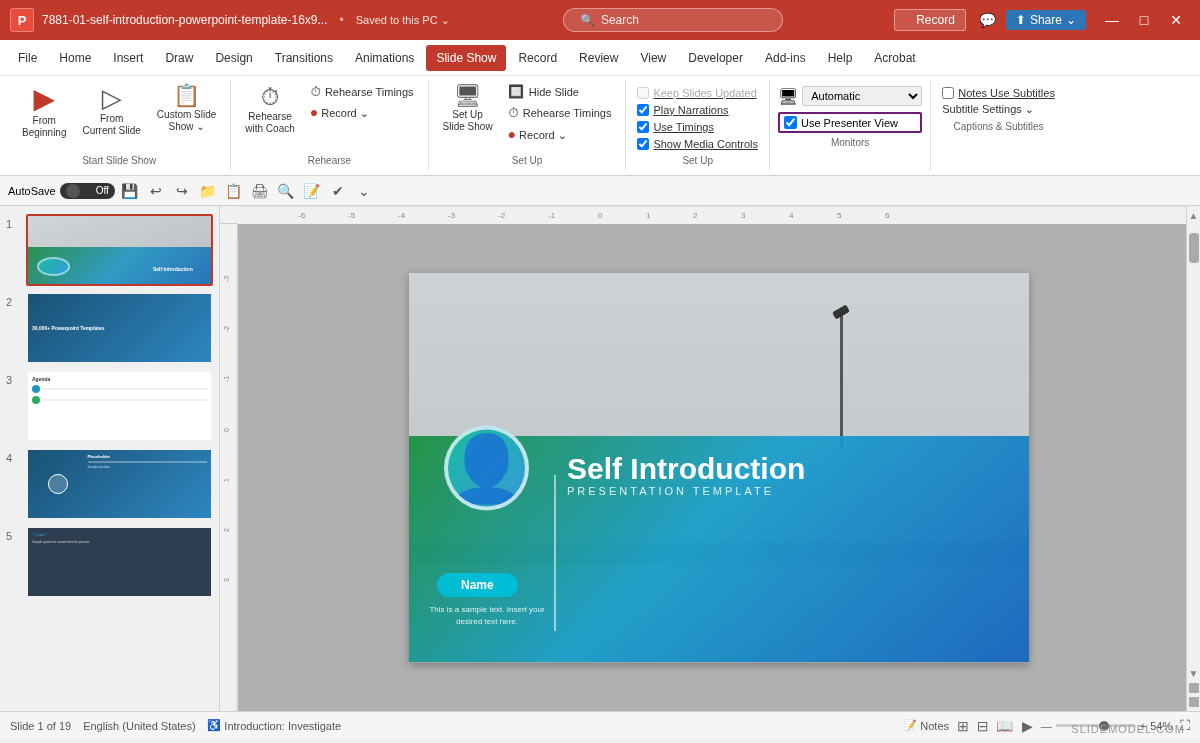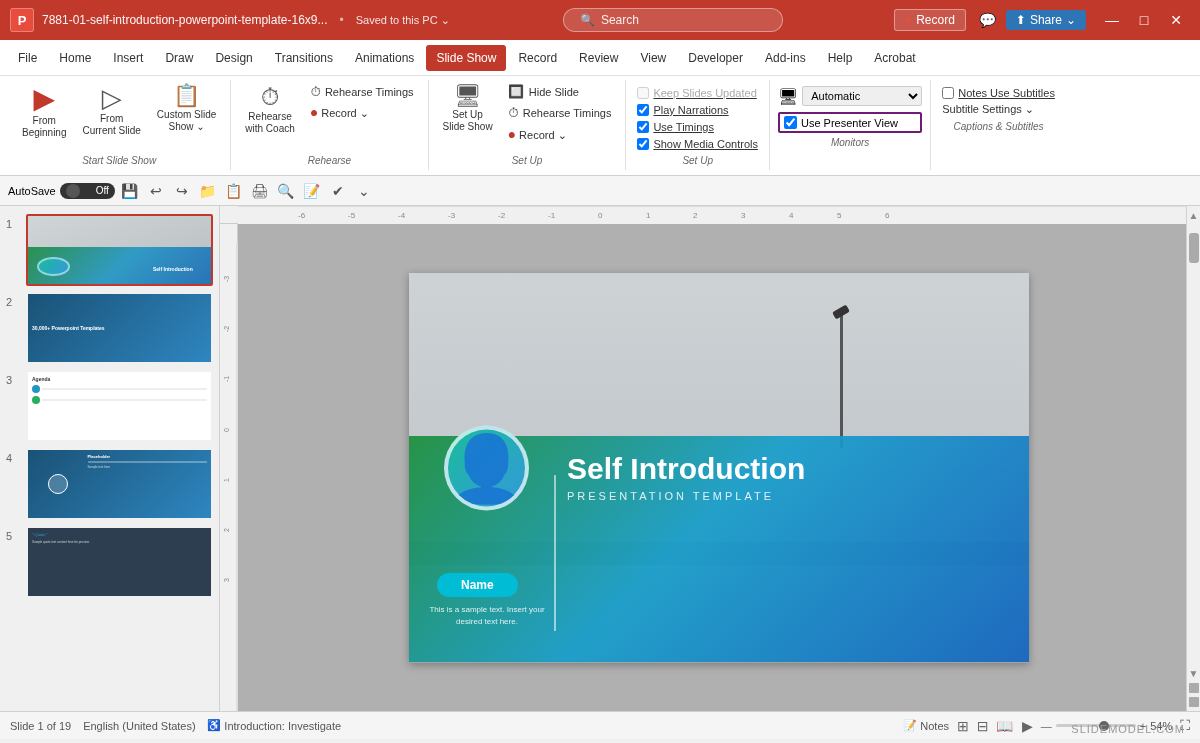--- a/index.html
+++ b/index.html
@@ -133,21 +133,20 @@
       align-items: flex-start;
       gap: 4px;
       flex: 1;
     }
     .ribbon-group-label {
       text-align: center;
       font-size: 10px;
       color: #666;
       margin-top: 2px;
       padding-top: 2px;
-      font-style: italic;
     }
     .ribbon-btn {
       display: flex;
       flex-direction: column;
       align-items: center;
       justify-content: flex-start;
       padding: 3px 6px;
       border-radius: 3px;
       cursor: pointer;
       min-width: 52px;
@@ -701,21 +700,21 @@
       <div style="position:absolute;top:42%;left:0;right:0;height:58%;background:linear-gradient(135deg,#1b8f3c 0%,#189ecb 45%,#1565c0 100%);opacity:0.93;z-index:4;"></div>
 
       <div style="position:absolute;left:35px;top:50%;transform:translateY(-50%);width:85px;height:85px;border-radius:50%;background:linear-gradient(135deg,#1abc9c,#3498db);border:4px solid rgba(255,255,255,0.7);z-index:6;overflow:hidden;display:flex;align-items:flex-end;justify-content:center;">
         <span style="font-size:65px;color:rgba(255,255,255,0.9);">👤</span>
       </div>
 
       <div style="position:absolute;left:145px;top:52%;bottom:8%;width:2px;background:rgba(255,255,255,0.55);z-index:6;"></div>
 
       <div style="position:absolute;left:158px;top:46%;right:20px;z-index:6;">
         <div style="font-size:30px;font-weight:800;color:white;line-height:1.1;">Self Introduction</div>
-        <div style="font-size:11px;letter-spacing:3px;color:rgba(255,255,255,0.85);margin-top:5px;">PRESENTATION TEMPLATE</div>
+        <div style="font-size:11px;letter-spacing:3px;color:rgba(255,255,255,0.85);">PRESENTATION TEMPLATE</div>
       </div>
 
       <div style="position:absolute;left:28px;top:77%;background:#00bcd4;border-radius:14px;padding:5px 24px;color:white;font-size:12px;font-weight:700;z-index:7;">
         <span>Name</span>
       </div>
 
       <div style="position:absolute;left:18px;top:85%;color:rgba(255,255,255,0.85);font-size:8px;text-align:center;z-index:7;width:120px;line-height:1.5;">This is a sample text. Insert your desired text here.</div>
     </div>
 
     <div class="scroll-right" style="position:absolute;right:0;top:0;bottom:0;">

